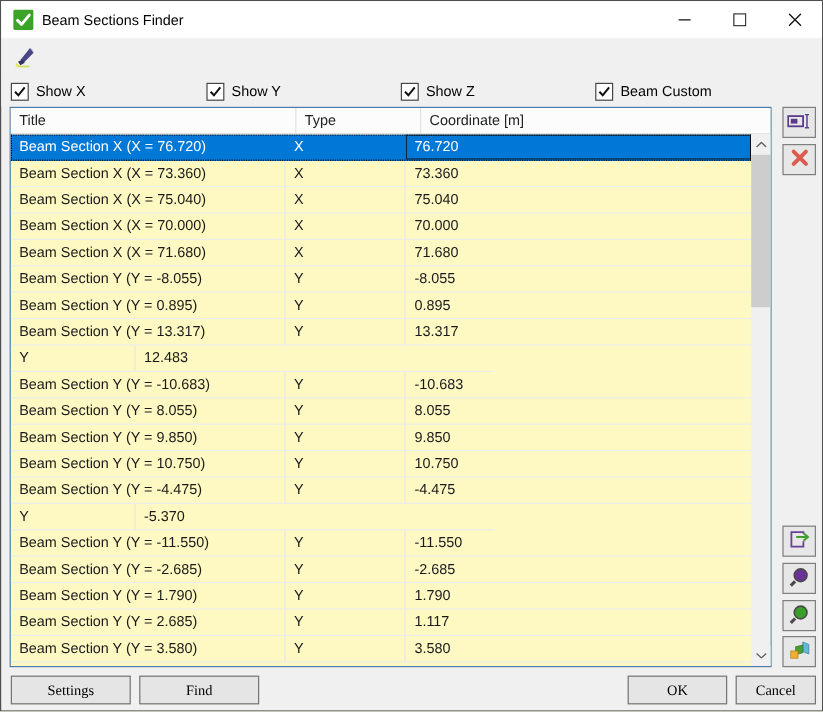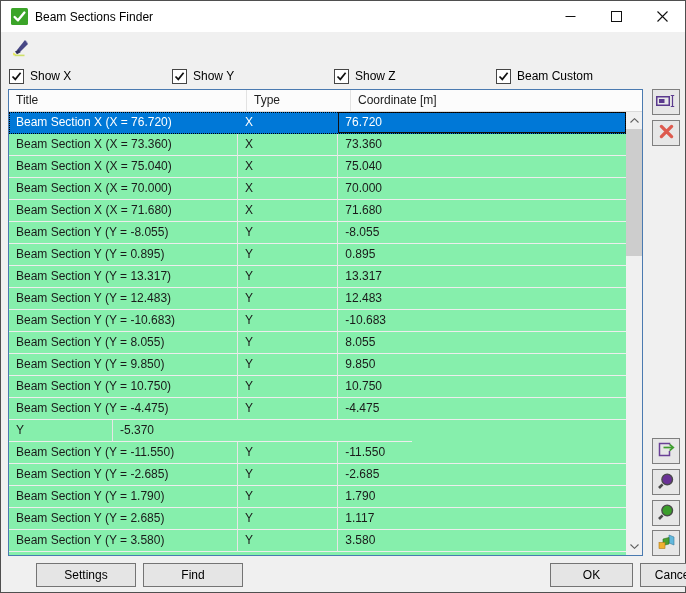--- a/index.html
+++ b/index.html
@@ -22,21 +22,21 @@
   .tool-btn{position:absolute;left:7px;top:3px;width:26px;height:26px;display:flex;align-items:center;justify-content:center;}
   .filterbar{position:absolute;left:0;top:62px;width:684px;height:26px;background:#f0f0f0;}
   .filter{position:absolute;top:4px;height:18px;display:flex;align-items:center;gap:6px;}
   .f0{left:8px}.f1{left:171px}.f2{left:333px}.f3{left:495px}
   .cbox{width:13px;height:13px;background:#fff;border:1px solid #454545;box-sizing:content-box;display:flex;align-items:center;justify-content:center;}
   .cbox svg{display:none}
   .cbox.checked svg{display:block}
   .filter-label{white-space:nowrap;color:#000;}
 
   
-  .table{position:absolute;left:7px;top:88px;width:635px;height:467px;background:#86efac;border:1px solid #4a7ab0;box-sizing:border-box;}
+  .table{position:absolute;left:7px;top:88px;width:635px;height:467px;background:#fef9c3;border:1px solid #4a7ab0;box-sizing:border-box;}
   .thead{position:absolute;left:0;top:0;width:633px;height:22px;background:#fcfcfc;border-bottom:1px solid #dadada;box-sizing:border-box;}
   .th{position:absolute;top:0;height:21px;line-height:21px;padding-left:7px;color:#222;border-right:1px solid #e2e2e2;box-sizing:border-box;white-space:nowrap;overflow:hidden;}
   .th1{left:0;width:238px}.th2{left:238px;width:104px}.th3{left:342px;width:275px;border-right:none}
   .tbody{position:absolute;left:0;top:22px;width:617px;height:443px;overflow:hidden;}
   .row{display:flex;height:22px;box-sizing:border-box;}
   .cell{height:22px;line-height:21px;padding-left:7px;border-right:1px solid #e6e6e6;border-bottom:1px solid #ededed;box-sizing:border-box;white-space:nowrap;overflow:hidden;}
   .c-title{width:238px}.c-type{width:104px}.c-coord{width:299px;border-right:none}
   .row.selected{background:#0078d7;color:#fff;outline:1px dotted #000;outline-offset:-1px;}
   .row.selected .cell{border-right-color:#0078d7;border-bottom-color:#0078d7;}
   .row.selected .c-coord{box-shadow:inset 0 0 0 1px #111;}
@@ -45,21 +45,21 @@
   .scrollbar{position:absolute;right:0;top:22px;width:16px;height:443px;background:#f0f0f0;}
   .sb-btn{position:absolute;left:0;width:16px;height:17px;display:flex;align-items:center;justify-content:center;background:#f0f0f0;}
   .sb-up{top:0}.sb-down{bottom:0}
   .sb-thumb{position:absolute;left:0;top:17px;width:16px;height:127px;background:#cdcdcd;}
 
   
   .side-btn{position:absolute;left:651px;width:28px;height:26px;background:#e7e7e7;border:1px solid #7f7f7f;box-sizing:border-box;display:flex;align-items:center;justify-content:center;padding:0;}
   .sb1{top:88px}.sb2{top:119px}.sb3{top:437px}.sb4{top:468px}.sb5{top:499px}.sb6{top:529px}
 
   
-  .btn{position:absolute;top:562px;height:24px;background:#e5e5e5;border:1px solid #747474;box-sizing:border-box;text-align:center;line-height:22px;font-size:12px;color:#000;padding:0;font-family:Liberation Sans, sans-serif;margin-left:27px;}
+  .btn{position:absolute;top:562px;height:24px;background:#e5e5e5;border:1px solid #747474;box-sizing:border-box;text-align:center;line-height:22px;font-size:12px;color:#000;padding:0;font-family:Liberation Serif, serif;}
   .btn-settings{left:8px;width:100px}
   .btn-find{left:115px;width:100px}
   .btn-ok{left:522px;width:83px}
   .btn-cancel{left:612px;width:67px}
 </style>
 </head>
 <body>
 
 <div class="dialog">
 
@@ -178,21 +178,20 @@
           <div class="cell c-title">Beam Section Y (Y = 0.895)</div>
           <div class="cell c-type">Y</div>
           <div class="cell c-coord">0.895</div>
         </div>
         <div class="row">
           <div class="cell c-title">Beam Section Y (Y = 13.317)</div>
           <div class="cell c-type">Y</div>
           <div class="cell c-coord">13.317</div>
         </div>
         <div class="row">
-          <div class="cell c-title">Beam Section Y (Y = 12.483)</div>
           <div class="cell c-type">Y</div>
           <div class="cell c-coord">12.483</div>
         </div>
         <div class="row">
           <div class="cell c-title">Beam Section Y (Y = -10.683)</div>
           <div class="cell c-type">Y</div>
           <div class="cell c-coord">-10.683</div>
         </div>
         <div class="row">
           <div class="cell c-title">Beam Section Y (Y = 8.055)</div>

